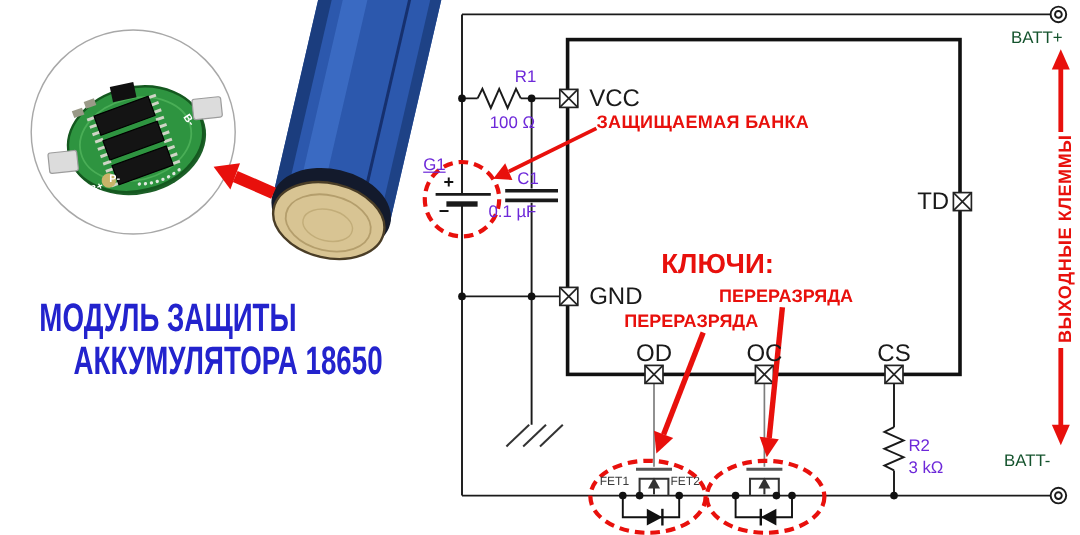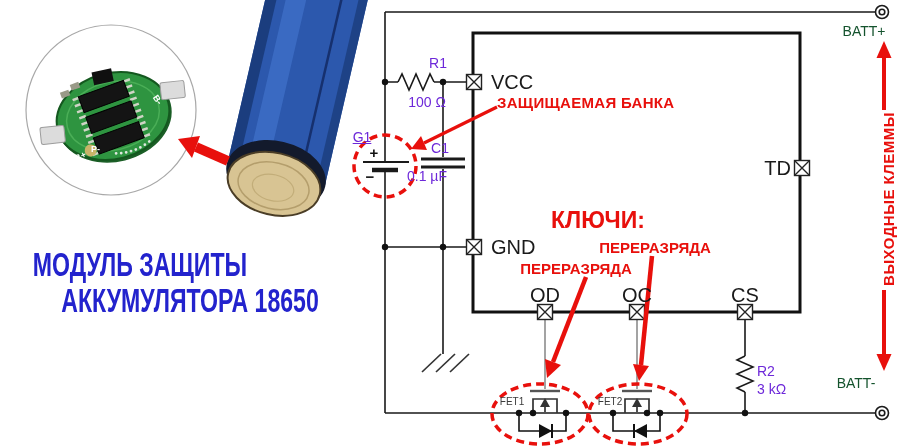--- a/index.html
+++ b/index.html
@@ -221,21 +221,21 @@
 
   <div class="lbl pin vctr" style="left:491px;top:82px;">VCC</div>
   <div class="lbl pin vctr" style="left:491px;top:247px;">GND</div>
   <div class="lbl pin rctr" style="left:791px;top:168px;">TD</div>
   <div class="lbl pin ctr" style="left:545px;top:295px;">OD</div>
   <div class="lbl pin ctr" style="left:637px;top:295px;">OC</div>
   <div class="lbl pin ctr" style="left:745px;top:295px;">CS</div>
 
 
   <div class="lbl fetlbl ctr" style="left:512px;top:402px;">FET1</div>
-  <div class="lbl fetlbl ctr" style="left:610px;top:402px;">FET2</div>
+  <div class="lbl fetlbl ctr" style="left:571px;top:402px;">FET2</div>
 
   <div class="lbl ctr" style="left:864px;top:31px;">BATT+</div>
   <div class="lbl ctr" style="left:856px;top:383px;">BATT-</div>
 
   <div class="lbl red banka vctr" style="left:497px;top:102px;">ЗАЩИЩАЕМАЯ БАНКА</div>
   <div class="lbl red keys ctr" style="left:598px;top:220px;">КЛЮЧИ:</div>
   <div class="lbl red small-red ctr" style="left:655px;top:247px;">ПЕРЕРАЗРЯДА</div>
   <div class="lbl red small-red ctr" style="left:576px;top:268px;">ПЕРЕРАЗРЯДА</div>
   <div class="vert-red" style="left:888px;top:199px;">ВЫХОДНЫЕ КЛЕММЫ</div>
 

